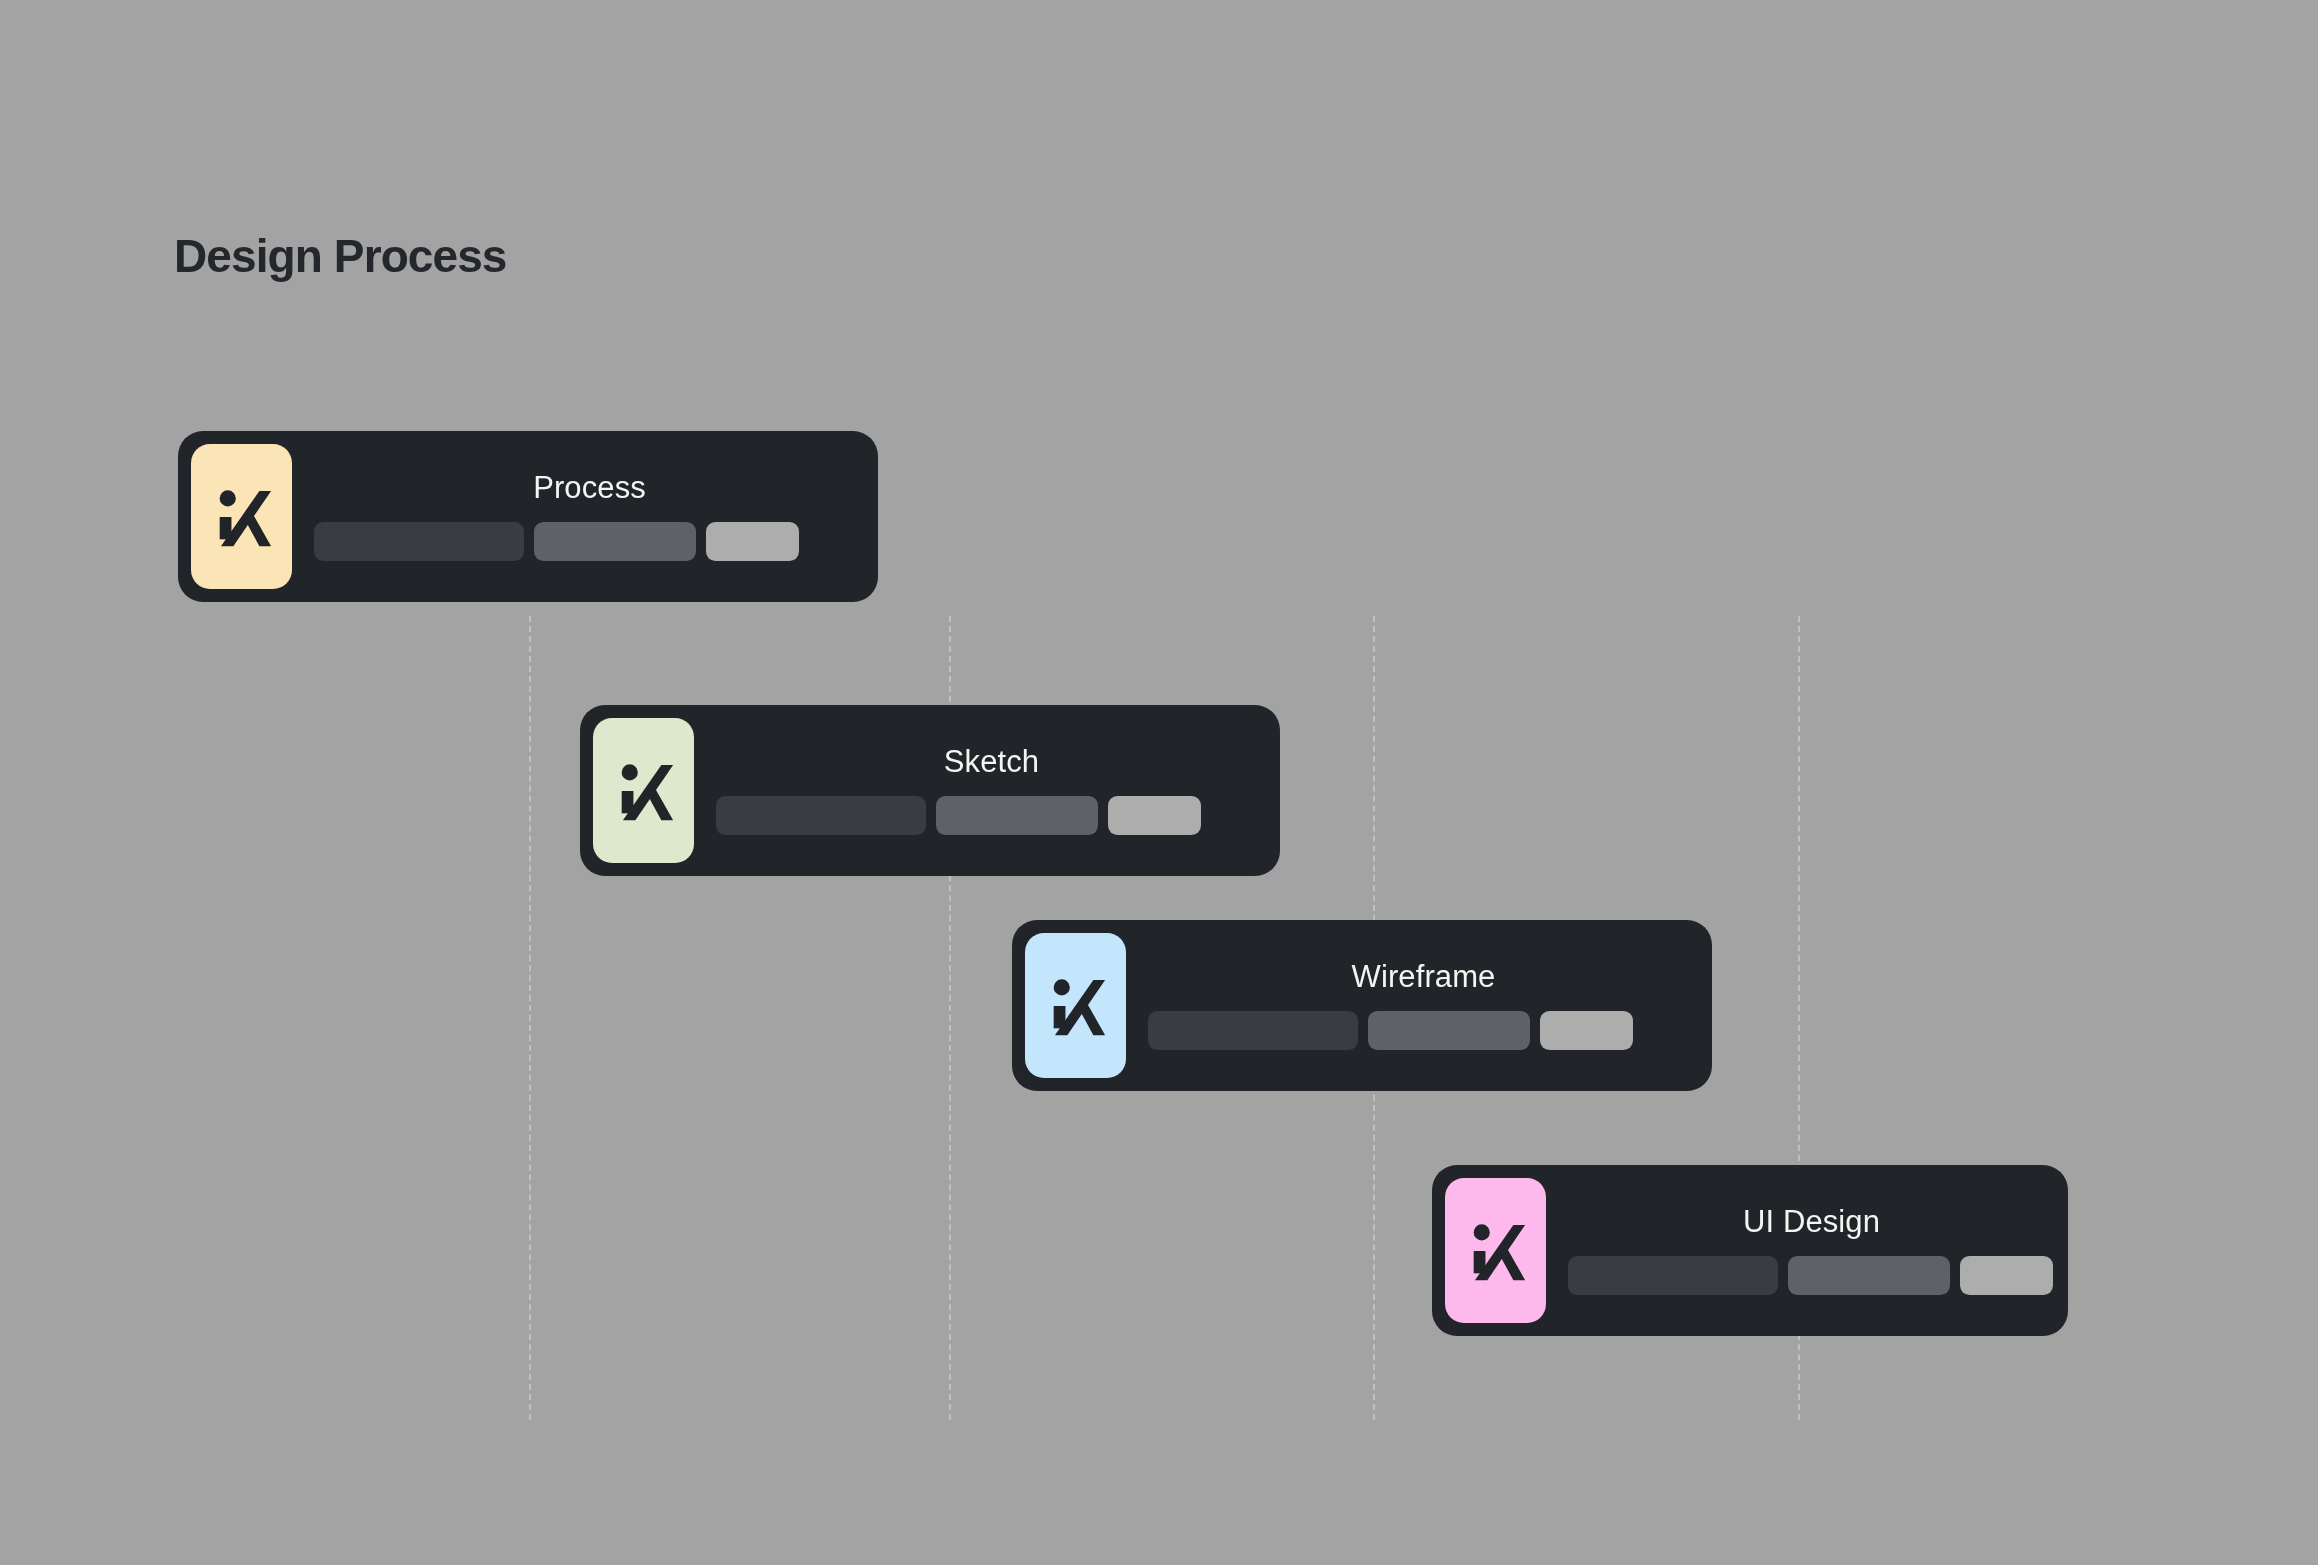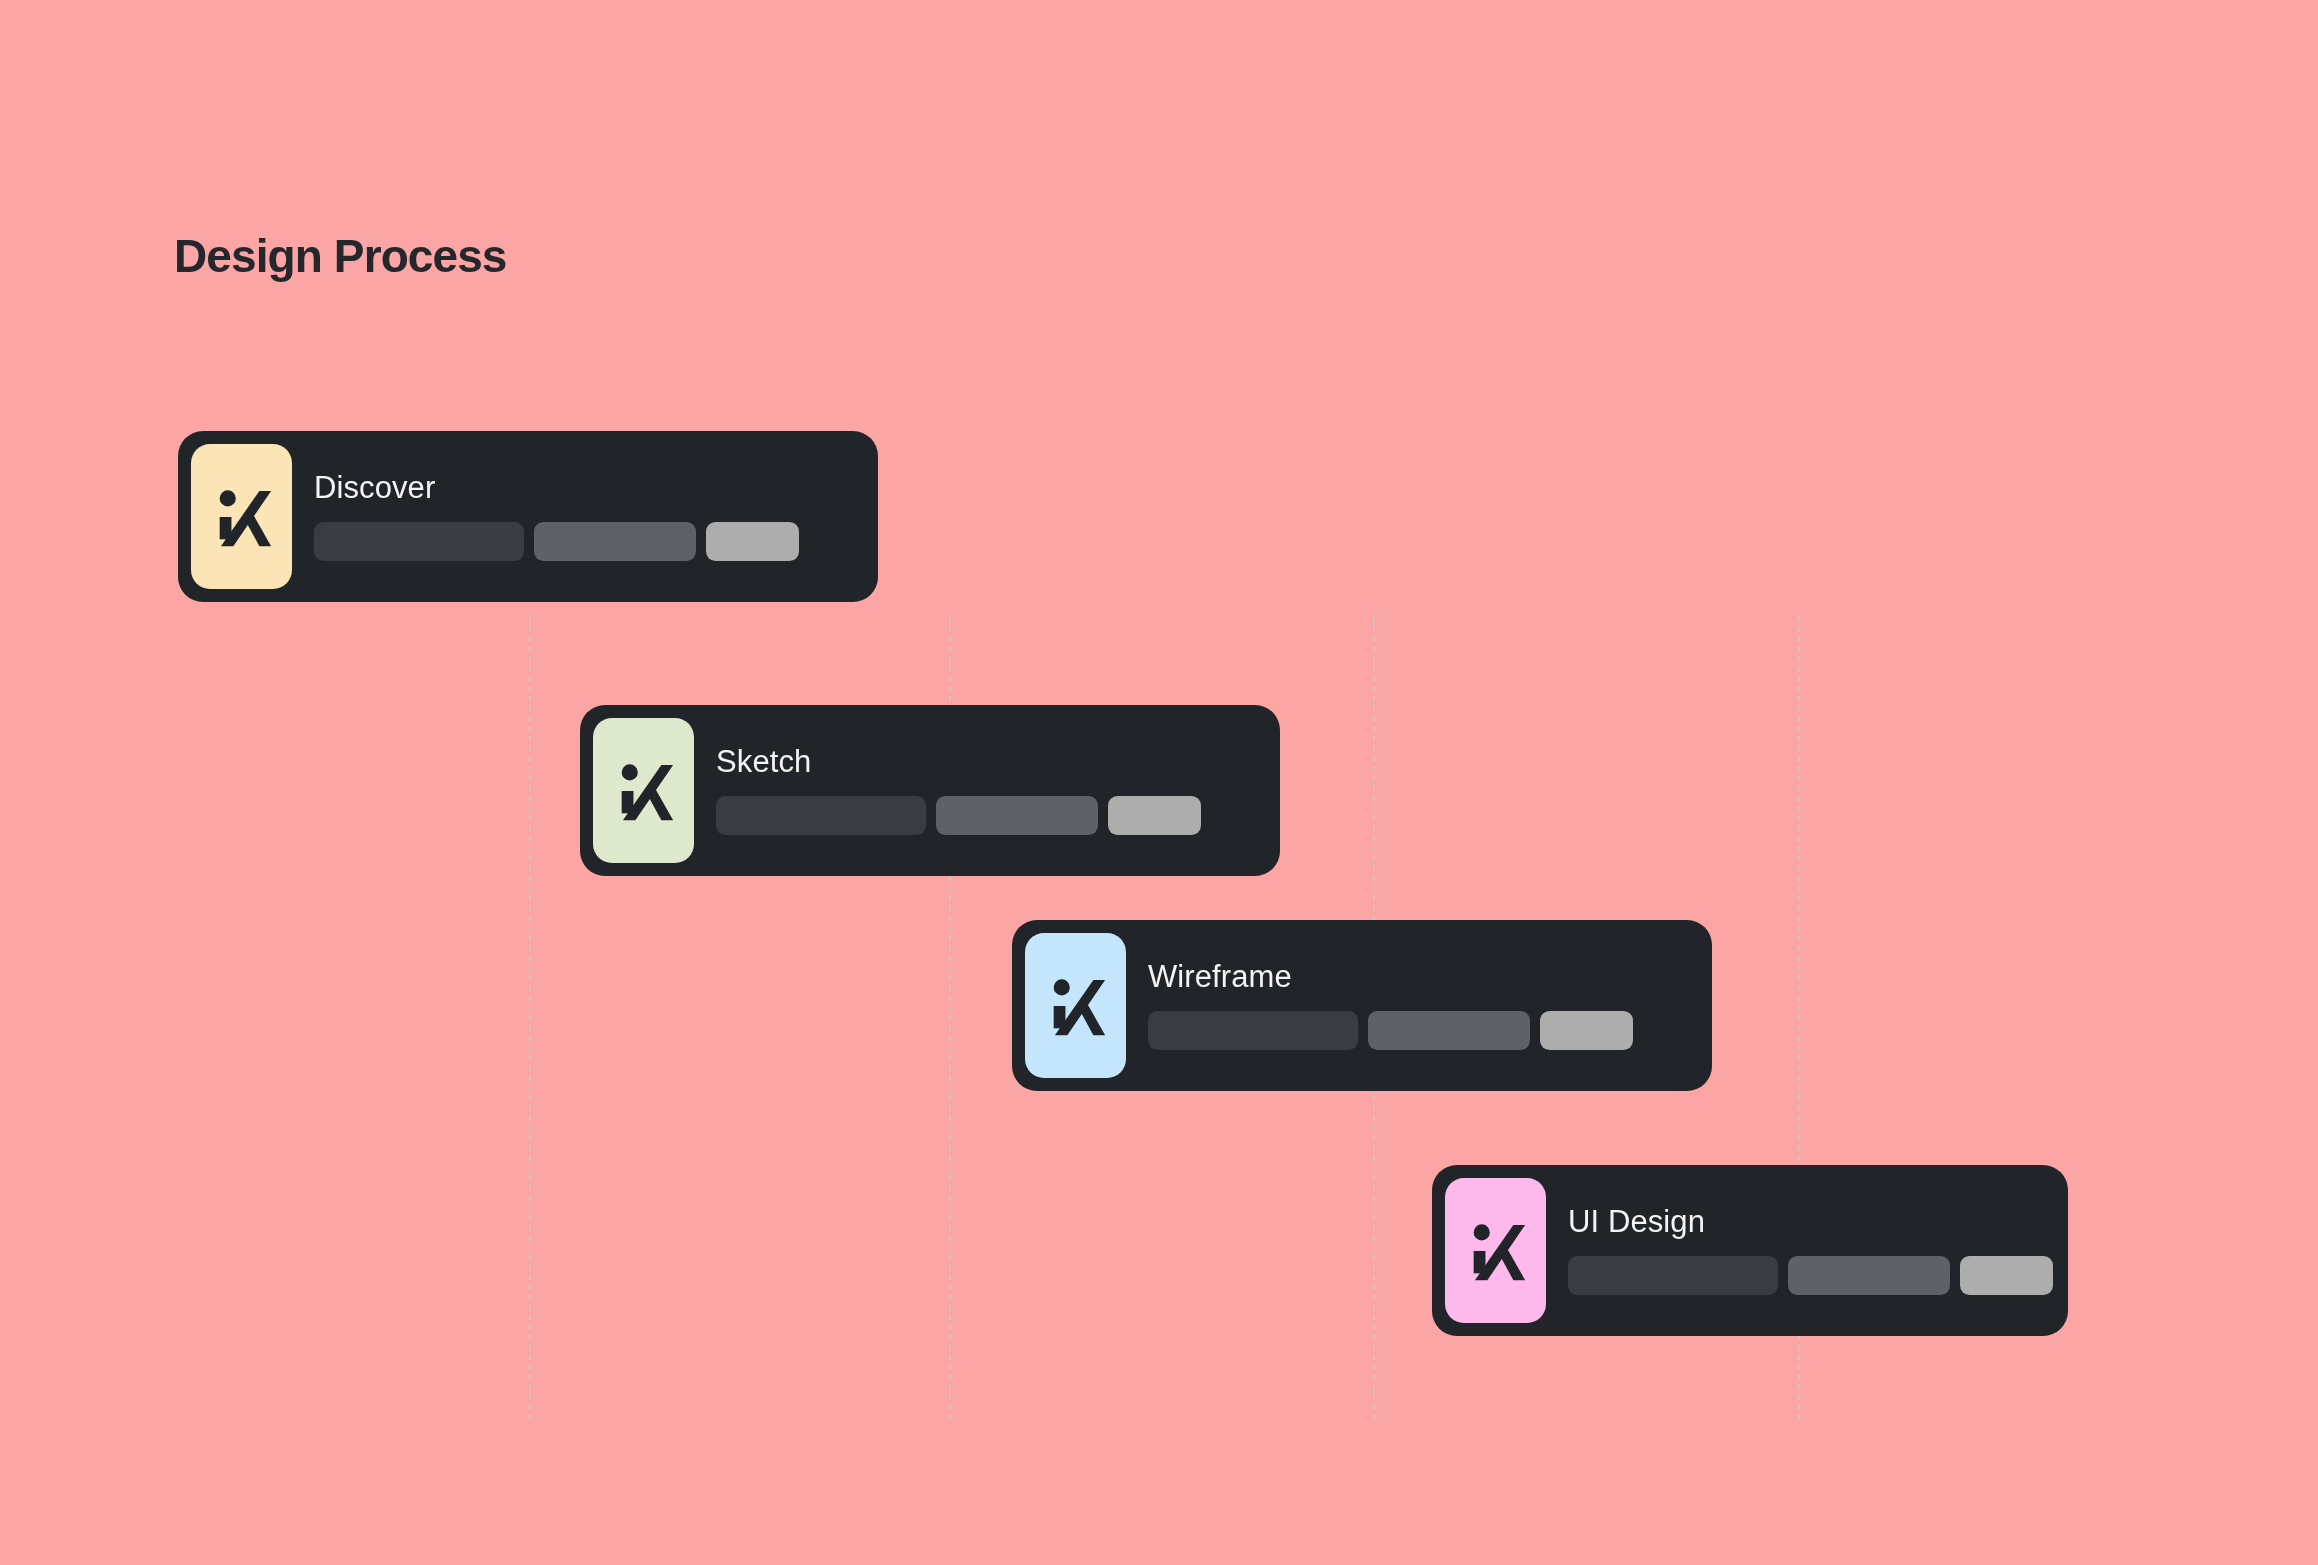--- a/index.html
+++ b/index.html
@@ -69,21 +69,21 @@
   }
   .bars { display:flex; align-items:center; gap:10px; }
   .bar { height:39px; border-radius:9.4px; }
   .bar.s1 { background:#3a3c41; }
   .bar.s2 { background:#5f6166; }
   .bar.s3 { background:#adadad; }
 </style>
 </head>
 <body>
 
-<div id="stage" style="background: #fca5a5;">
+<div id="stage" style="background: #a3a3a3; text-align: center;">
 
   <div id="gridlines-layer">
       <div class="gridline" style="left: 529px; top: 616px; height: 804px; border-left-color: rgb(201, 205, 200);"></div>
       <div class="gridline" style="left: 949px; top: 616px; height: 804px; border-left-color: rgb(201, 205, 200);"></div>
       <div class="gridline" style="left: 1373px; top: 616px; height: 804px; border-left-color: rgb(201, 205, 200);"></div>
       <div class="gridline" style="left: 1798px; top: 616px; height: 804px; border-left-color: rgb(201, 205, 200);"></div>
     </div>
 
   <h1 id="page-title" style="color: rgb(36, 39, 44);">Design Process</h1>
 
@@ -93,21 +93,21 @@
           <span style="display: flex;">
             <svg viewBox="0 0 100 100" fill="#212429">
               <circle cx="27" cy="20" r="13"></circle>
               <path d="M78 8 L97 8 L36 97 L16 97 Z"></path>
               <path d="M14 50 L33 50 L33 86 L14 86 Z"></path>
               <path d="M53 46 L68 46 L97 97 L78 97 L60 64 Z"></path>
             </svg>
           </span>
         </div>
         <div class="card-body">
-          <div class="card-label" style="color: rgb(244, 244, 241);">Discover</div>
+          <div class="card-label" style="color: rgb(244, 244, 241);">Process</div>
           <div class="bars">
             <div class="bar s1" style="width: 210px; background: rgb(58, 60, 65);"></div>
             <div class="bar s2" style="width: 162px; background: rgb(95, 97, 102);"></div>
             <div class="bar s3" style="width: 93px; background: rgb(173, 173, 173);"></div>
           </div>
         </div>
       </div>
       <div class="card" style="left: 580px; top: 705px; width: 700px; background: rgb(33, 36, 41);">
         <div class="tile" style="background: rgb(221, 232, 204);">
           <span style="display: flex;">

